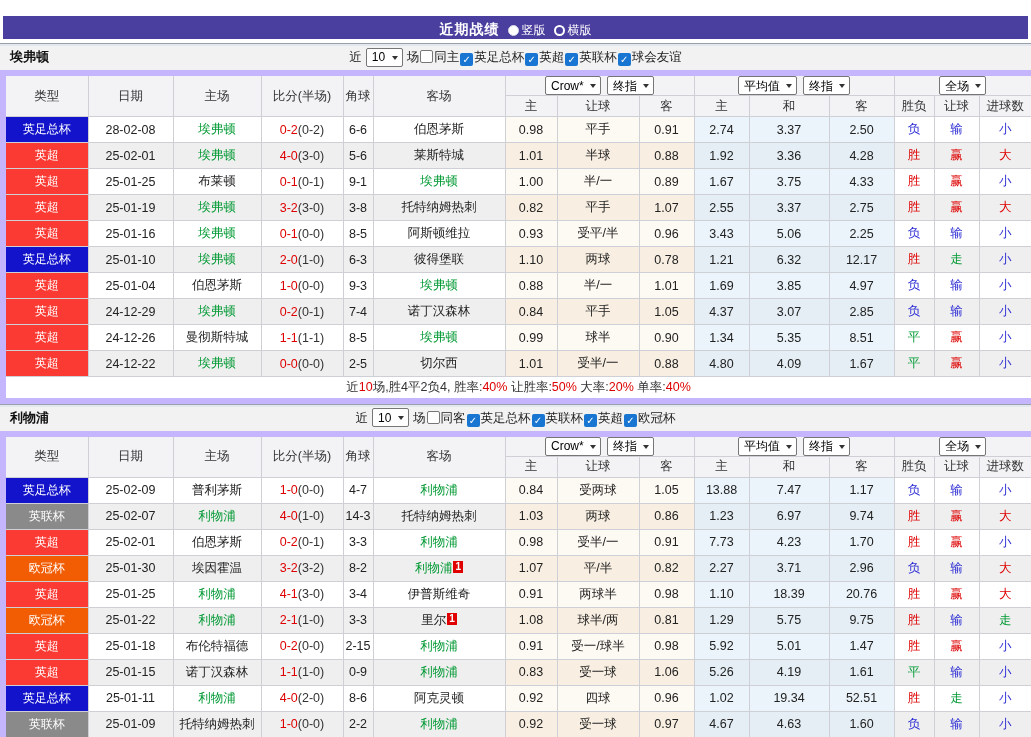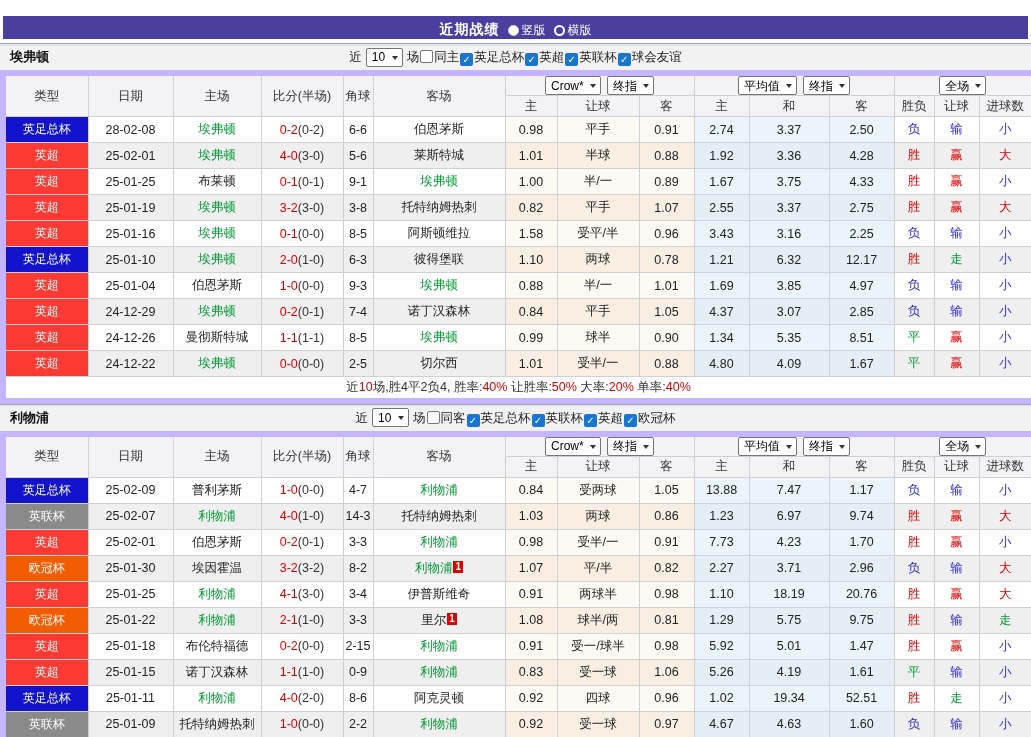--- a/index.html
+++ b/index.html
@@ -192,25 +192,25 @@
             <td style="color: rgb(222, 0, 0);">赢</td>
             <td style="color: rgb(222, 0, 0);">大</td>
           </tr>
           <tr>
             <td class="type-cell" style="background: rgb(251, 58, 51);">英超</td>
             <td>25-01-16</td>
             <td><span class="team-green">埃弗顿</span></td>
             <td><span class="t-red">0-1</span><span class="t-dark">(0-0)</span></td>
             <td>8-5</td>
             <td><span>阿斯顿维拉</span></td>
-            <td class="ah">1.58</td>
+            <td class="ah">0.93</td>
             <td class="ah">受平/半</td>
             <td class="ah">0.96</td>
             <td class="eu">3.43</td>
-            <td class="eu">3.16</td>
+            <td class="eu">5.06</td>
             <td class="eu">2.25</td>
             <td style="color: rgb(43, 43, 213);">负</td>
             <td style="color: rgb(43, 43, 213);">输</td>
             <td style="color: rgb(43, 43, 213);">小</td>
           </tr>
           <tr>
             <td class="type-cell" style="background: rgb(19, 19, 204);">英足总杯</td>
             <td>25-01-10</td>
             <td><span class="team-green">埃弗顿</span></td>
             <td><span class="t-red">2-0</span><span class="t-dark">(1-0)</span></td>
@@ -429,21 +429,21 @@
             <td class="type-cell" style="background: rgb(251, 58, 51);">英超</td>
             <td>25-01-25</td>
             <td><span class="team-green">利物浦</span></td>
             <td><span class="t-red">4-1</span><span class="t-dark">(3-0)</span></td>
             <td>3-4</td>
             <td><span>伊普斯维奇</span></td>
             <td class="ah">0.91</td>
             <td class="ah">两球半</td>
             <td class="ah">0.98</td>
             <td class="eu">1.10</td>
-            <td class="eu">18.19</td>
+            <td class="eu">18.39</td>
             <td class="eu">20.76</td>
             <td style="color: rgb(222, 0, 0);">胜</td>
             <td style="color: rgb(222, 0, 0);">赢</td>
             <td style="color: rgb(222, 0, 0);">大</td>
           </tr>
           <tr>
             <td class="type-cell" style="background: rgb(242, 92, 2);">欧冠杯</td>
             <td>25-01-22</td>
             <td><span class="team-green">利物浦</span></td>
             <td><span class="t-red">2-1</span><span class="t-dark">(1-0)</span></td>

